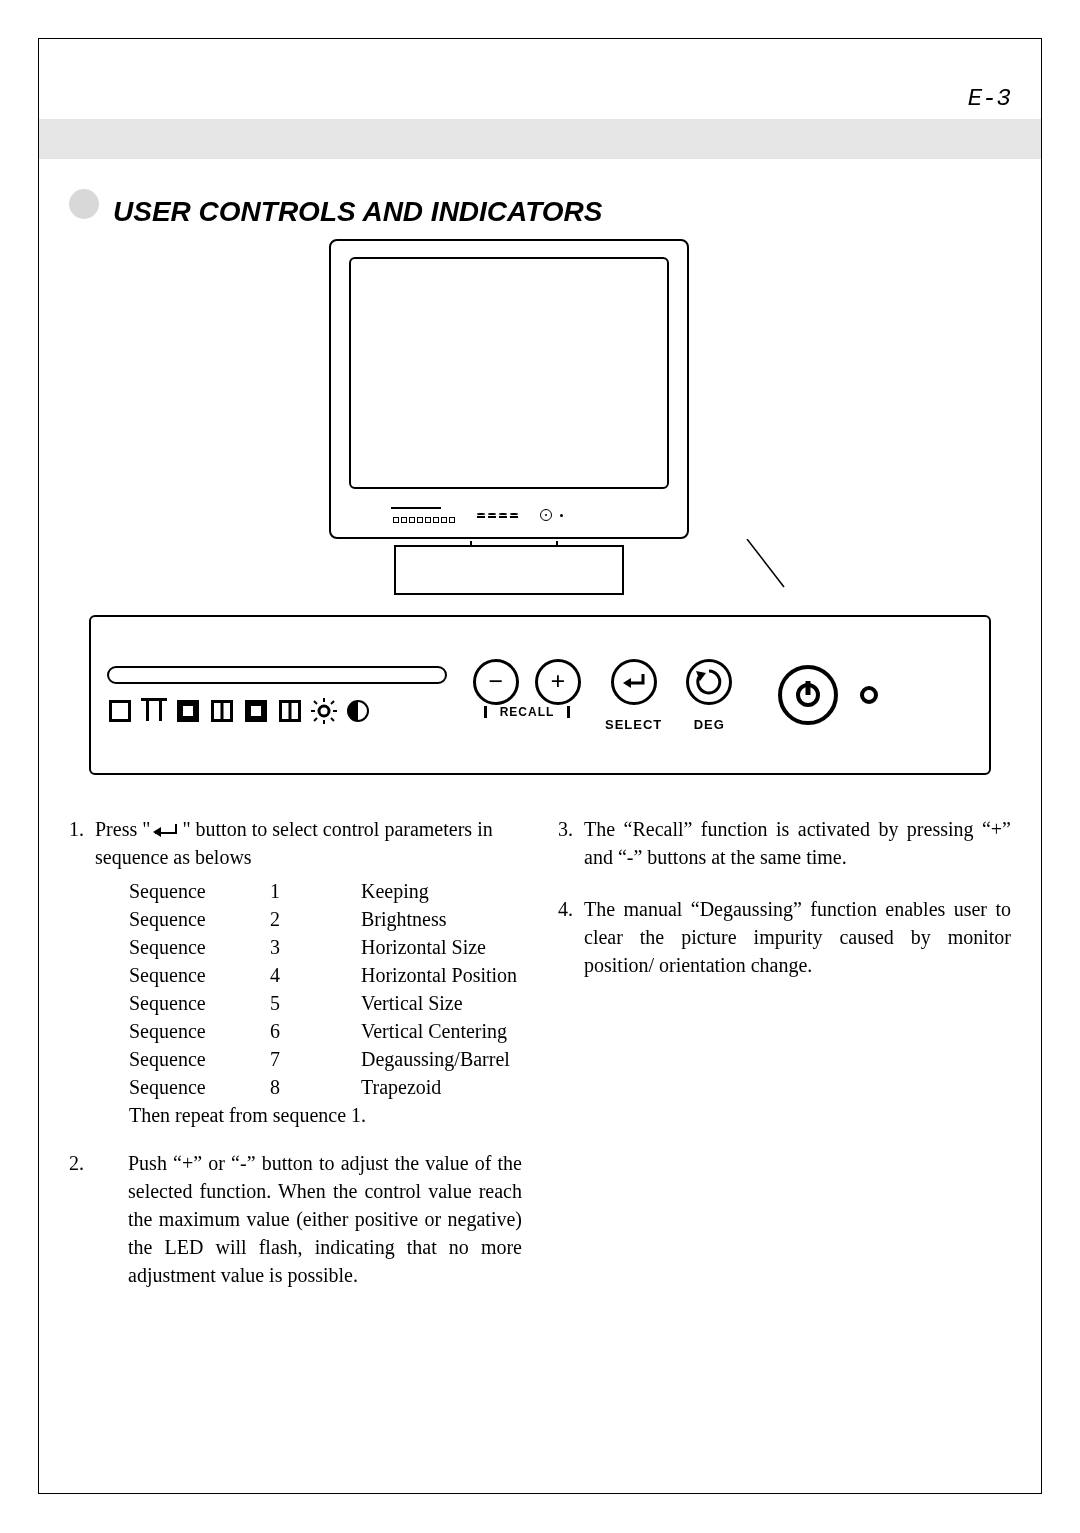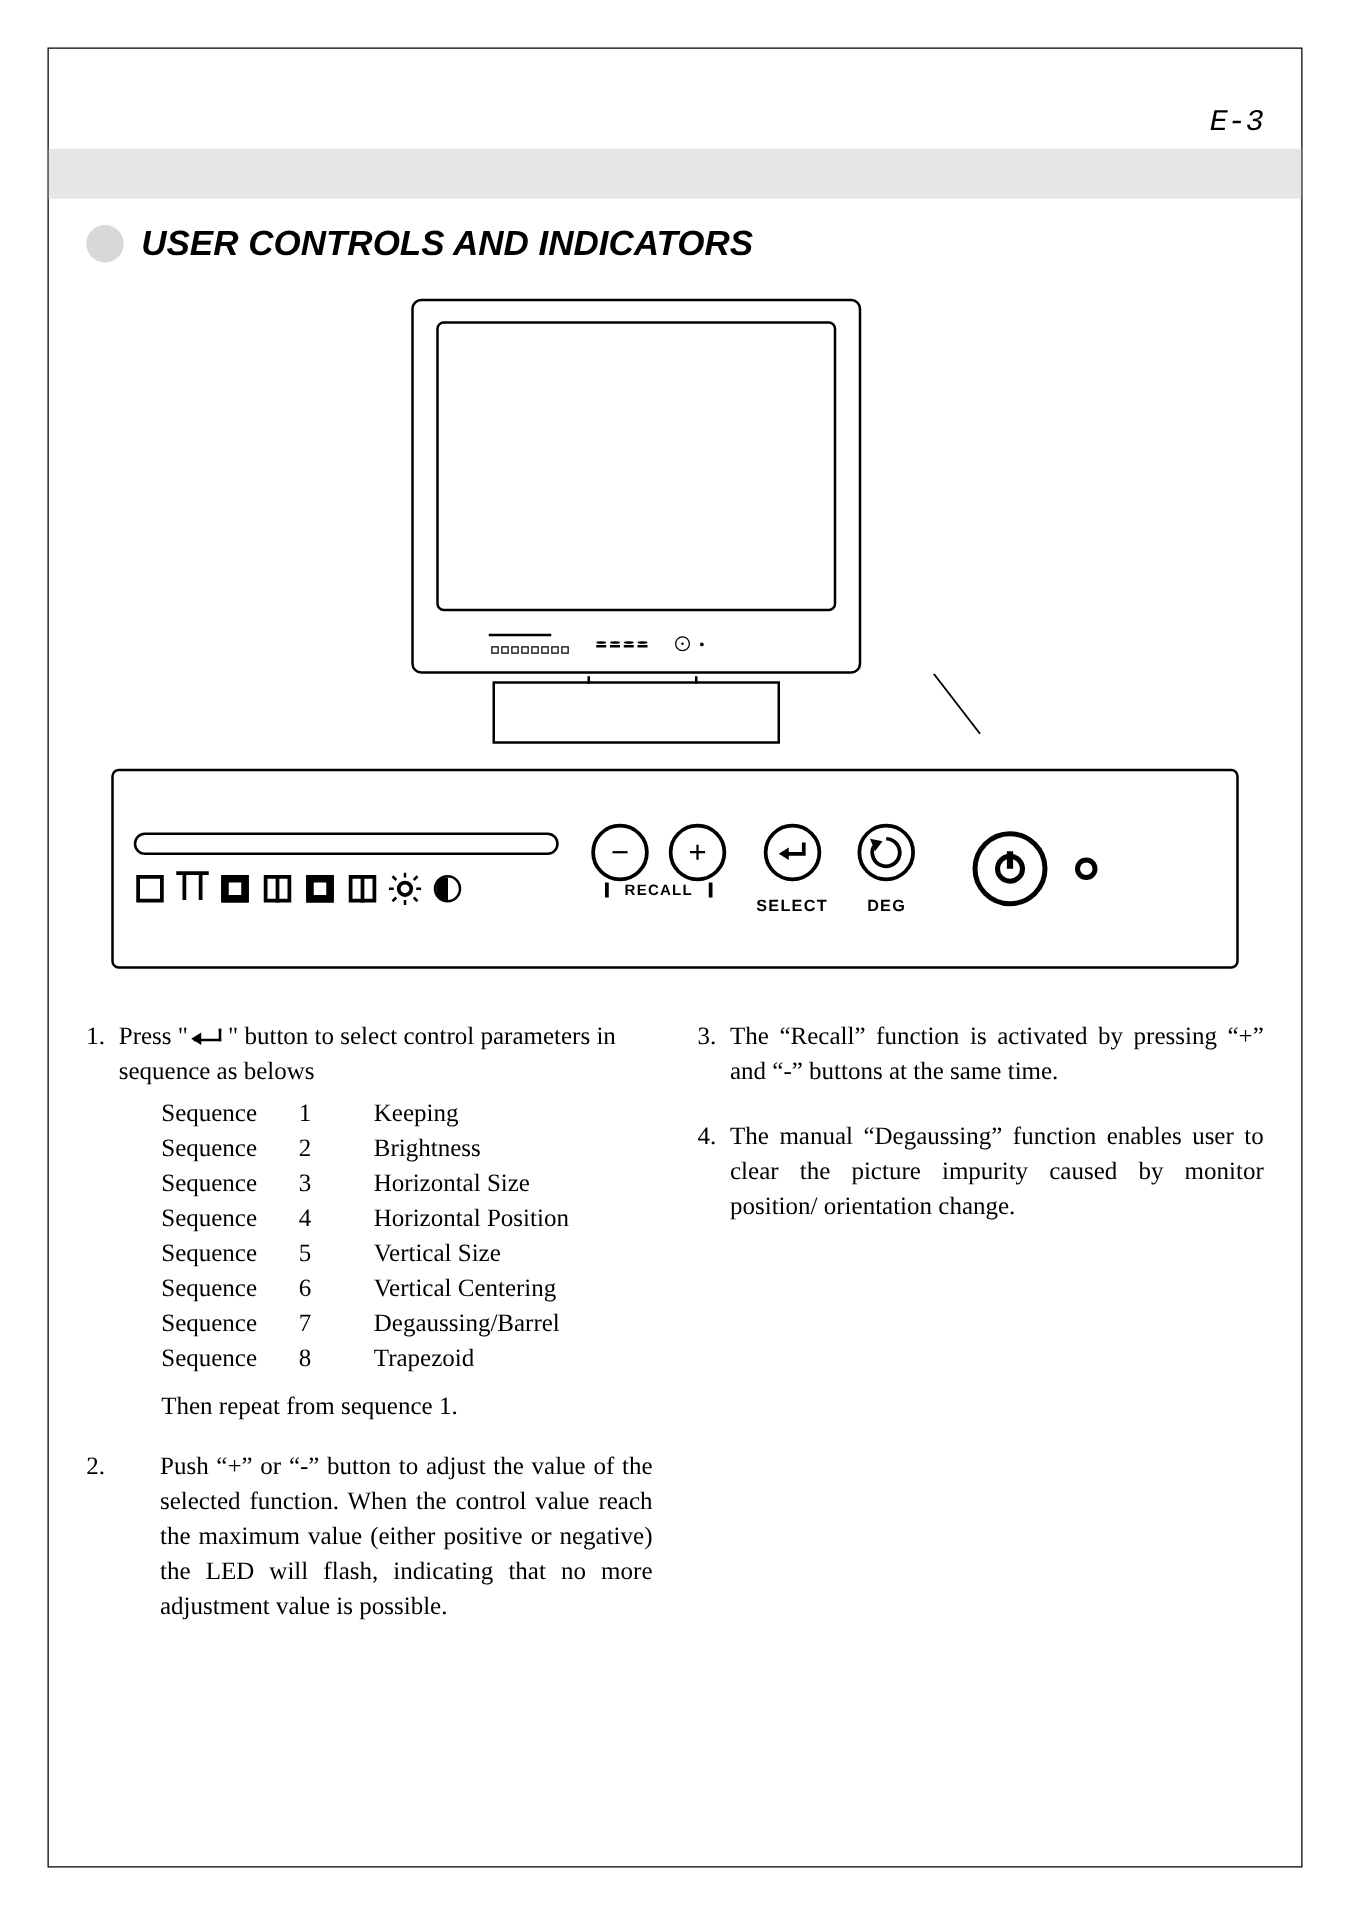--- a/index.html
+++ b/index.html
@@ -44,20 +44,21 @@
       height: 30px;
       background: #d8d8d8;
       border-radius: 50%;
       margin-right: 14px;
     }
     .title {
       font-family: Arial, sans-serif;
       font-weight: bold;
       font-style: italic;
       font-size: 28px;
+      margin-top: 17px;
     }
 
     
     .monitor-wrap {
       position: absolute;
       top: 200px;
       left: 260px;
       width: 420px;
     }
     .monitor {
@@ -223,24 +224,24 @@
       right: 30px;
       display: flex;
       gap: 36px;
       font-size: 20px;
       line-height: 1.4;
     }
     .col { flex: 1; }
     .num-item { display: flex; margin-bottom: 6px; }
     .num-item .n { width: 26px; flex-shrink: 0; }
     .seq-table { margin-left: 60px; }
-    .seq-row { display: flex; }
+    .seq-row { display: flex; gap: 31px; }
     .seq-row .sc { width: 110px; }
     .seq-row .nc { width: 60px; }
-    .para { margin-left: 26px; margin-top: 10px; margin-bottom: 20px; text-align: justify; }
+    .para { margin-left: 26px; margin-top: 0; margin-bottom: 20px; text-align: justify; }
     .enter-arrow {
       display: inline-block;
       vertical-align: middle;
       position: relative;
       width: 22px;
       height: 14px;
     }
     .enter-arrow::before {
       content: "";
       position: absolute;

